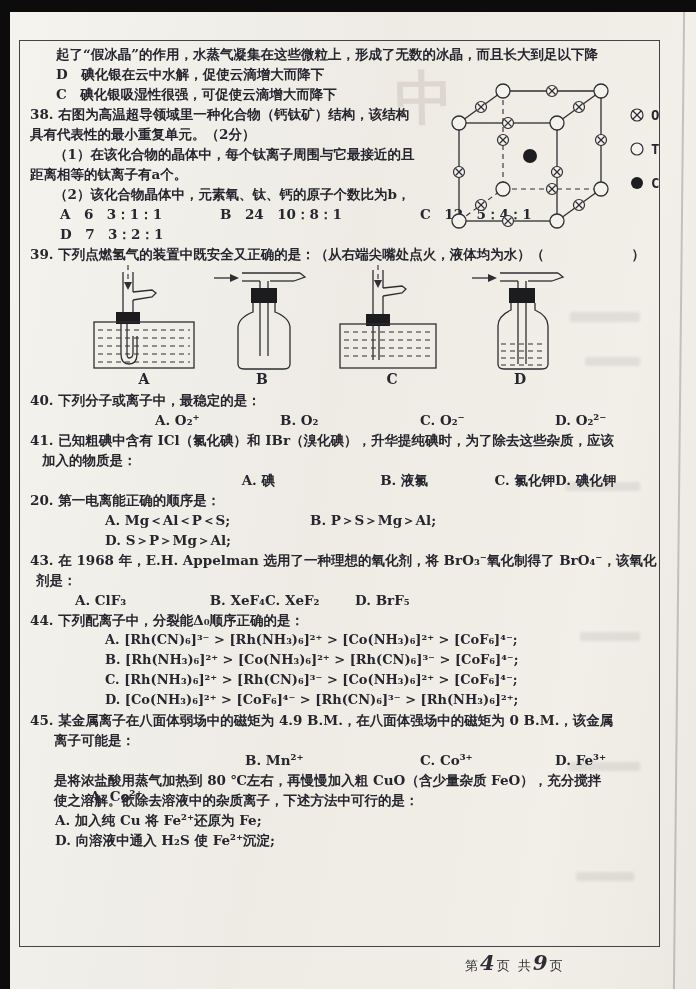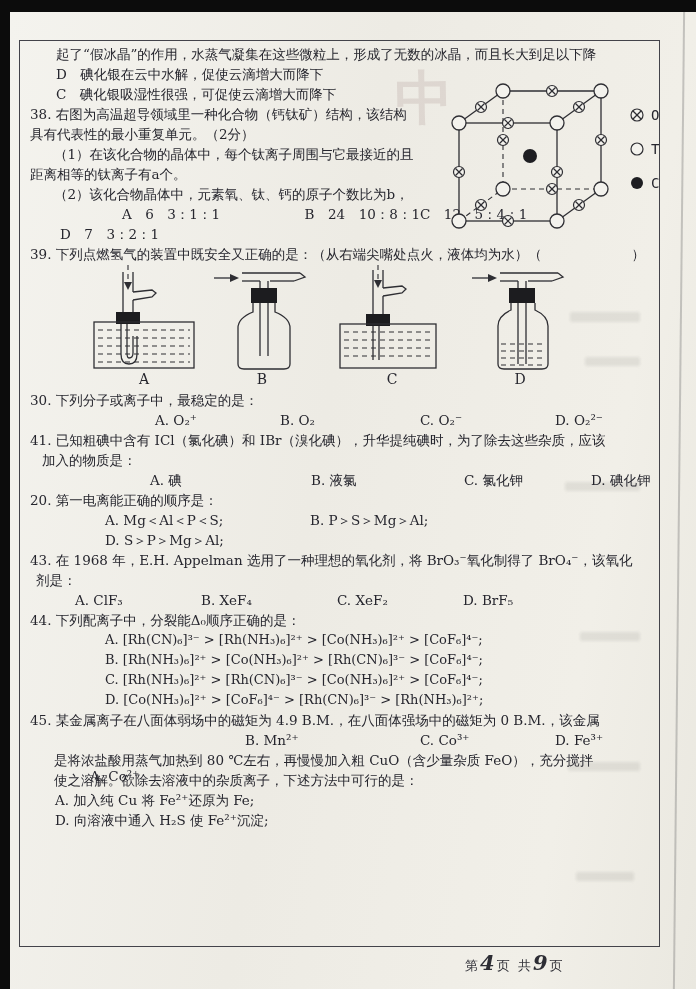--- a/index.html
+++ b/index.html
@@ -11,47 +11,47 @@
   .page{
     position:absolute;left:10px;top:12px;right:0;bottom:0;
     background:linear-gradient(100deg,#f4f3ee 0%,#edebe4 45%,#f1efe8 80%,#eae8e0 100%);
   }
   .page-edge{
     position:absolute;top:0;bottom:0;right:16px;width:2px;
     background:rgba(110,110,110,.35);transform:skewX(-0.6deg);
   }
   .frame{
     position:absolute;left:9px;top:28px;right:36px;bottom:42px;
-    border:1.5px solid #43434a;overflow:hidden;
+    border:1.5px solid #43434a;overflow:hidden;font-weight:bold;
   }
   .content{position:relative;padding:3px 0 0 10px;}
   .ln{height:20px;line-height:20px;font-size:13.5px;white-space:nowrap;color:#26262e;}
   .ind26{padding-left:26px;}
   .ind24{padding-left:24px;}
   .ind36{padding-left:36px;}
   .ind30{padding-left:30px;}
   .ind12{padding-left:12px;}
   .ind6{padding-left:6px;}
   .optflex{display:flex;}
   .ob{display:inline-block;}
   
-  .q38row{padding-left:30px;text-align:right;}
+  .q38row{padding-left:30px;}
   .q38row .o1{width:160px;} .q38row .o2{width:200px;}
   
   .q40row{padding-left:125px;}
   .q40row .o1{width:125px;} .q40row .o2{width:140px;} .q40row .o3{width:135px;}
   
-  .q41row{padding-left:120px;}
-  .q41row .o1{width:125px;} .q41row .o2{width:153px;margin-left:36px;} .q41row .o3{width:127px;}
+  .q41row{padding-left:120px;text-align:right;}
+  .q41row .o1{width:125px;} .q41row .o2{width:153px;} .q41row .o3{width:127px;}
   
   .q42row{padding-left:75px;align-items:flex-end;}
   .q42row .o1{width:205px;}
   
-  .q43row{padding-left:45px;gap:36px;}
-  .q43row .o1{width:90px;} .q43row .o2{width:100px;} .q43row .o3{width:90px;}
+  .q43row{padding-left:45px;}
+  .q43row .o1{width:90px;} .q43row .o2{width:100px;text-align:right;} .q43row .o3{width:90px;}
   
   .q44row{padding-left:75px;font-size:13px;}
   
   .q45row{padding-left:60px;}
   .q45row .o1{width:155px;margin-top:36px;} .q45row .o2{width:175px;} .q45row .o3{width:135px;}
   
   .q46row{padding-left:25px;}
   .q39flex{display:flex;}
   .q39close{margin-left:auto;margin-right:14px;}
   .crystal-fig{position:absolute;left:421px;top:36px;}
@@ -182,21 +182,21 @@
             <path class="sline" d="M41,39 L41,46 Q28,52 28,62 L28,100 Q28,105 34,105 L72,105 Q78,105 78,100 L78,62 Q78,52 65,46 L65,39"></path>
             <line class="dline" x1="31" y1="80" x2="75" y2="80"></line>
             <line class="dline" x1="31" y1="87" x2="75" y2="87"></line>
             <line class="dline" x1="31" y1="94" x2="75" y2="94"></line>
             <line class="dline" x1="31" y1="101" x2="75" y2="101"></line>
           </svg>
           <div class="dlabel">D</div>
         </div>
       </div>
 
-      <div class="ln">30. 下列分子或离子中，最稳定的是：</div>
+      <div class="ln">40. 下列分子或离子中，最稳定的是：</div>
       <div class="ln optflex q40row">
         <span class="ob o1">A.  O₂⁺</span>
         <span class="ob o2">B.  O₂</span>
         <span class="ob o3">C.  O₂⁻</span>
         <span class="ob">D. O₂²⁻</span>
       </div>
 
       <div class="ln">41. 已知粗碘中含有 ICl（氯化碘）和 IBr（溴化碘），升华提纯碘时，为了除去这些杂质，应该</div>
       <div class="ln ind12">加入的物质是：</div>
       <div class="ln optflex q41row">
@@ -224,20 +224,21 @@
         <span class="ob">D.  BrF₅</span>
       </div>
 
       <div class="ln">44.  下列配离子中，分裂能Δ₀顺序正确的是：</div>
       <div class="ln q44row">A.  [Rh(CN)₆]³⁻ &gt; [Rh(NH₃)₆]²⁺ &gt; [Co(NH₃)₆]²⁺ &gt; [CoF₆]⁴⁻;</div>
       <div class="ln q44row">B.  [Rh(NH₃)₆]²⁺ &gt; [Co(NH₃)₆]²⁺ &gt; [Rh(CN)₆]³⁻ &gt; [CoF₆]⁴⁻;</div>
       <div class="ln q44row">C.  [Rh(NH₃)₆]²⁺ &gt; [Rh(CN)₆]³⁻ &gt; [Co(NH₃)₆]²⁺ &gt; [CoF₆]⁴⁻;</div>
       <div class="ln q44row">D. [Co(NH₃)₆]²⁺ &gt; [CoF₆]⁴⁻ &gt; [Rh(CN)₆]³⁻ &gt; [Rh(NH₃)₆]²⁺;</div>
 
       <div class="ln">45. 某金属离子在八面体弱场中的磁矩为 4.9 B.M.，在八面体强场中的磁矩为 0 B.M.，该金属</div>
+      <div class="ln ind24">离子可能是：</div>
       <div class="ln optflex q45row">
         <span class="ob o1">A.  Co²⁺</span>
         <span class="ob o2">B.  Mn²⁺</span>
         <span class="ob o3">C.  Co³⁺</span>
         <span class="ob">D.  Fe³⁺</span>
       </div>
 
       <div class="ln ind24">是将浓盐酸用蒸气加热到 80 ℃左右，再慢慢加入粗 CuO（含少量杂质 FeO），充分搅拌</div>
       <div class="ln ind24">使之溶解。欲除去溶液中的杂质离子，下述方法中可行的是：</div>
       <div class="ln q46row">A.  加入纯 Cu 将 Fe²⁺还原为 Fe;</div>

